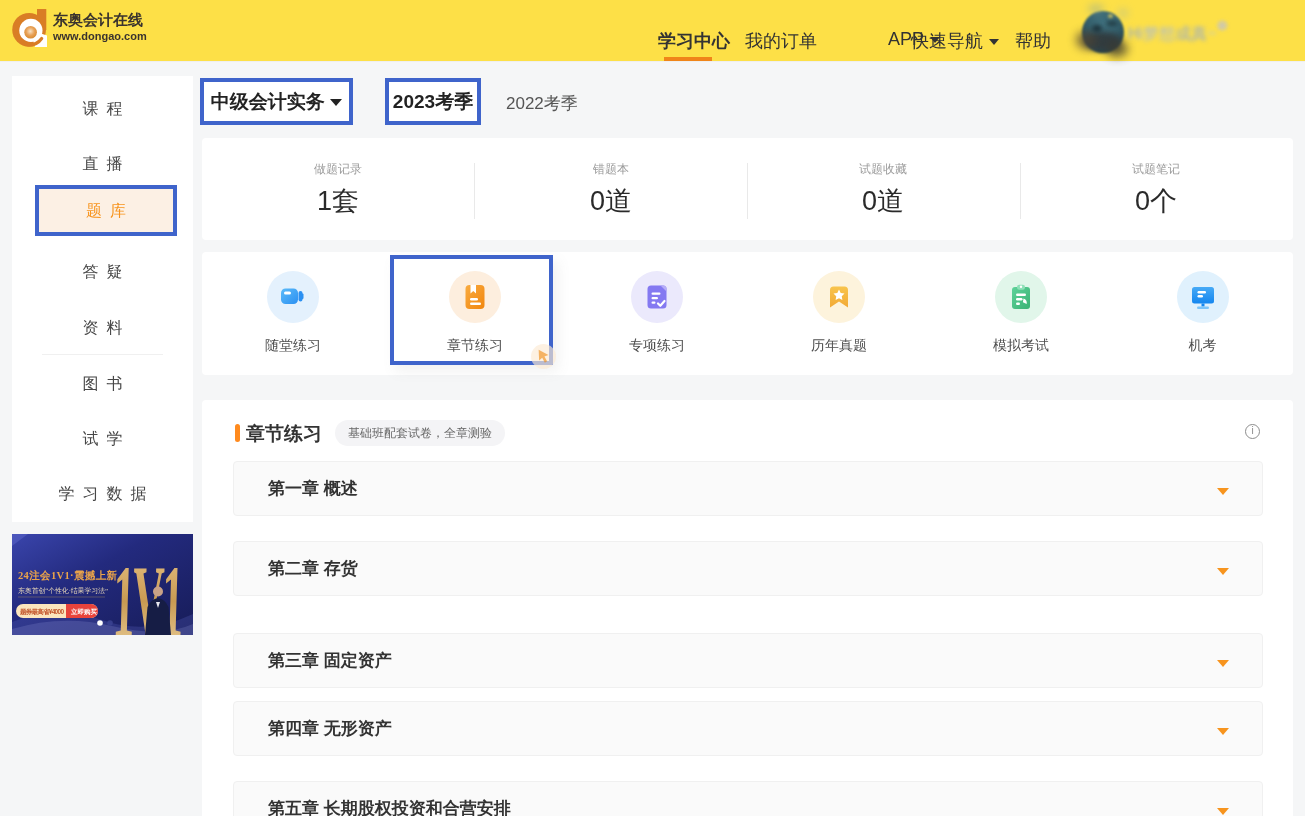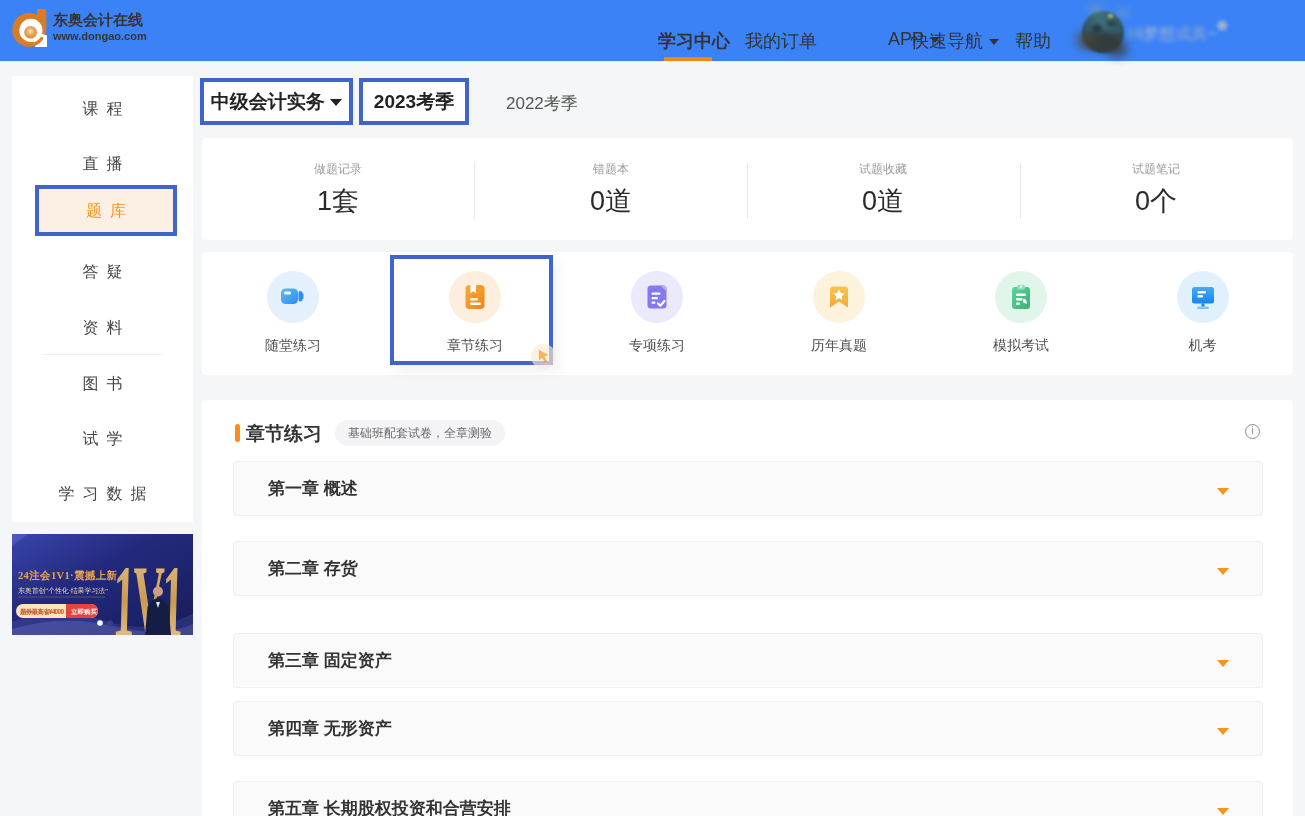--- a/index.html
+++ b/index.html
@@ -1,21 +1,21 @@
 <!DOCTYPE html>
 <html><head>
 <meta charset="utf-8">
 <style>
   * { margin:0; padding:0; box-sizing:border-box; }
   html,body { width:1305px; height:816px; overflow:hidden; }
   body { font-family:"Liberation Sans",sans-serif; background:#f5f6f7; position:relative; }
   .abs { position:absolute; }
 
   
-  #header { position:absolute; left:0; top:0; width:1305px; height:62px; background:#3b82f6; border-bottom:1px solid #efefef; }
+  #header { position:absolute; left:0; top:0; width:1305px; height:62px; background:#fde047; border-bottom:1px solid #efefef; }
   .navitem { position:absolute; top:29px; font-size:18px; color:#333; white-space:nowrap; }
   .caret { display:inline-block; width:0; height:0; border-left:5px solid transparent; border-right:5px solid transparent; border-top:6px solid #333; vertical-align:2px; margin-left:6px; }
 
   
   #sidebar { position:absolute; left:12px; top:76px; width:181px; height:446px; background:#fff; }
   .sideitem { position:absolute; left:0; width:181px; text-align:center; font-size:16px; color:#474747; letter-spacing:8px; text-indent:8px; }
 
   
   .card { position:absolute; background:#fff; border-radius:4px; }
 
@@ -116,21 +116,21 @@
   <text x="8" y="79.5" font-size="6.5" font-weight="bold" fill="#c2542b" textLength="44">题券最高省¥4000</text>
   <text x="59" y="79.5" font-size="6.5" font-weight="bold" fill="#fff" textLength="26">立即购买</text>
   <circle cx="146" cy="57.5" r="5" fill="#c9a287"></circle>
   <path d="M133,101 L135.5,73 Q139,65 146,64 Q153,65 156.5,73 L159,101 Z" fill="#161d45"></path>
   <path d="M144,68 L146,74 L148,68 Z" fill="#e8e8f0"></path>
   <circle cx="88" cy="89" r="2.8" fill="#fff"></circle>
   <circle cx="98" cy="89" r="2.8" fill="#3a4190" opacity="0.9"></circle>
 </svg>
 
 <div class="abs" style="left:200px;top:78px;width:153px;height:47px;border:4px solid #3f64cb;background:#fff;text-align:center;line-height:39px;font-size:19px;font-weight:bold;color:#222;white-space:nowrap;">中级会计实务 <span style="display:inline-block;width:0;height:0;border-left:6px solid transparent;border-right:6px solid transparent;border-top:7px solid #222;vertical-align:2px;"></span></div>
-<div class="abs" style="left:359px;top:78px;width:110px;height:47px;border:4px solid #3f64cb;background:#fff;text-align:center;line-height:39px;font-size:19px;font-weight:bold;color:#222;">2023考季</div>
+<div class="abs" style="left:385px;top:78px;width:96px;height:47px;border:4px solid #3f64cb;background:#fff;text-align:center;line-height:39px;font-size:19px;font-weight:bold;color:#222;">2023考季</div>
 <div class="abs" style="left:506px;top:92px;font-size:17px;color:#555;">2022考季</div>
 
 <div class="card" style="left:202px;top:138px;width:1091px;height:102px;">
   <div class="statcol" style="left:0;width:272px;">
       <div class="statlabel">做题记录</div>
       <div class="statnum">1套</div>
     </div>
   <div class="statcol" style="left:273px;width:272px;">
       <div class="statlabel">错题本</div>
       <div class="statnum">0道</div>

